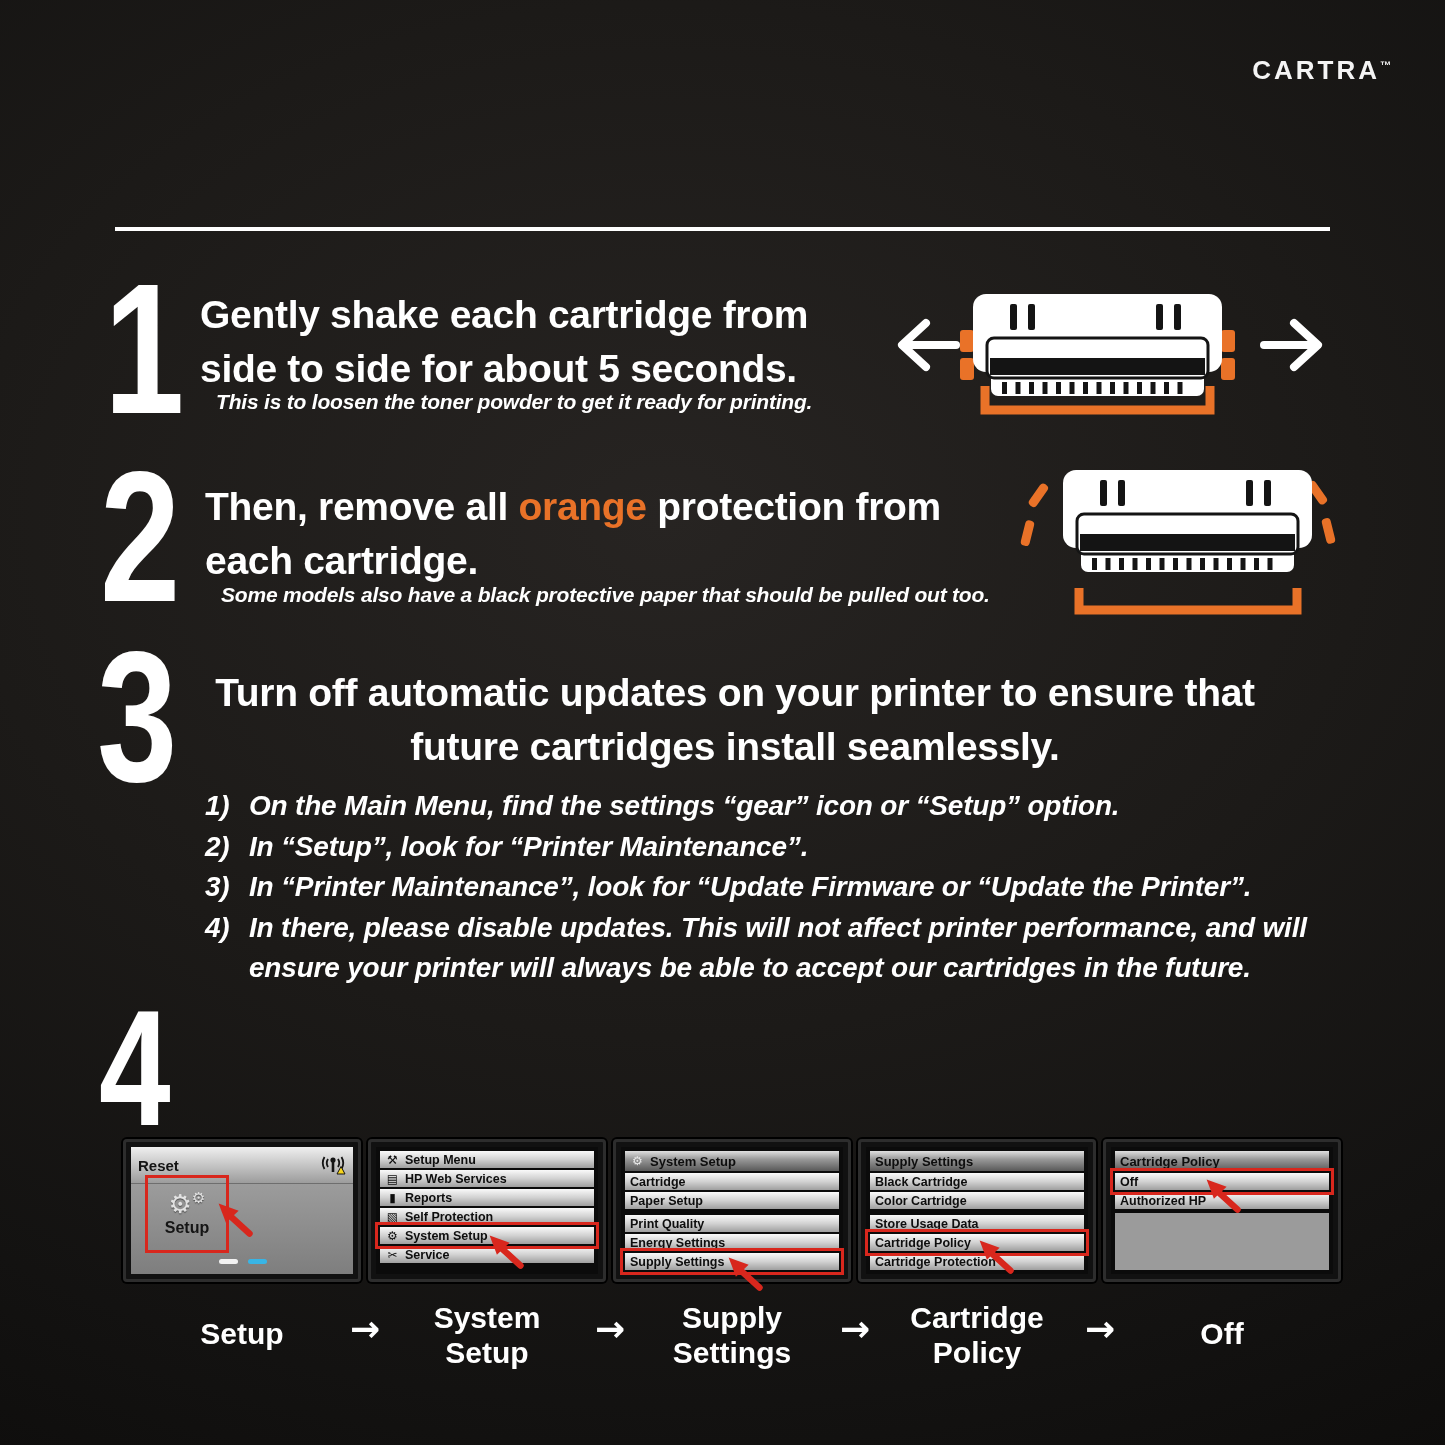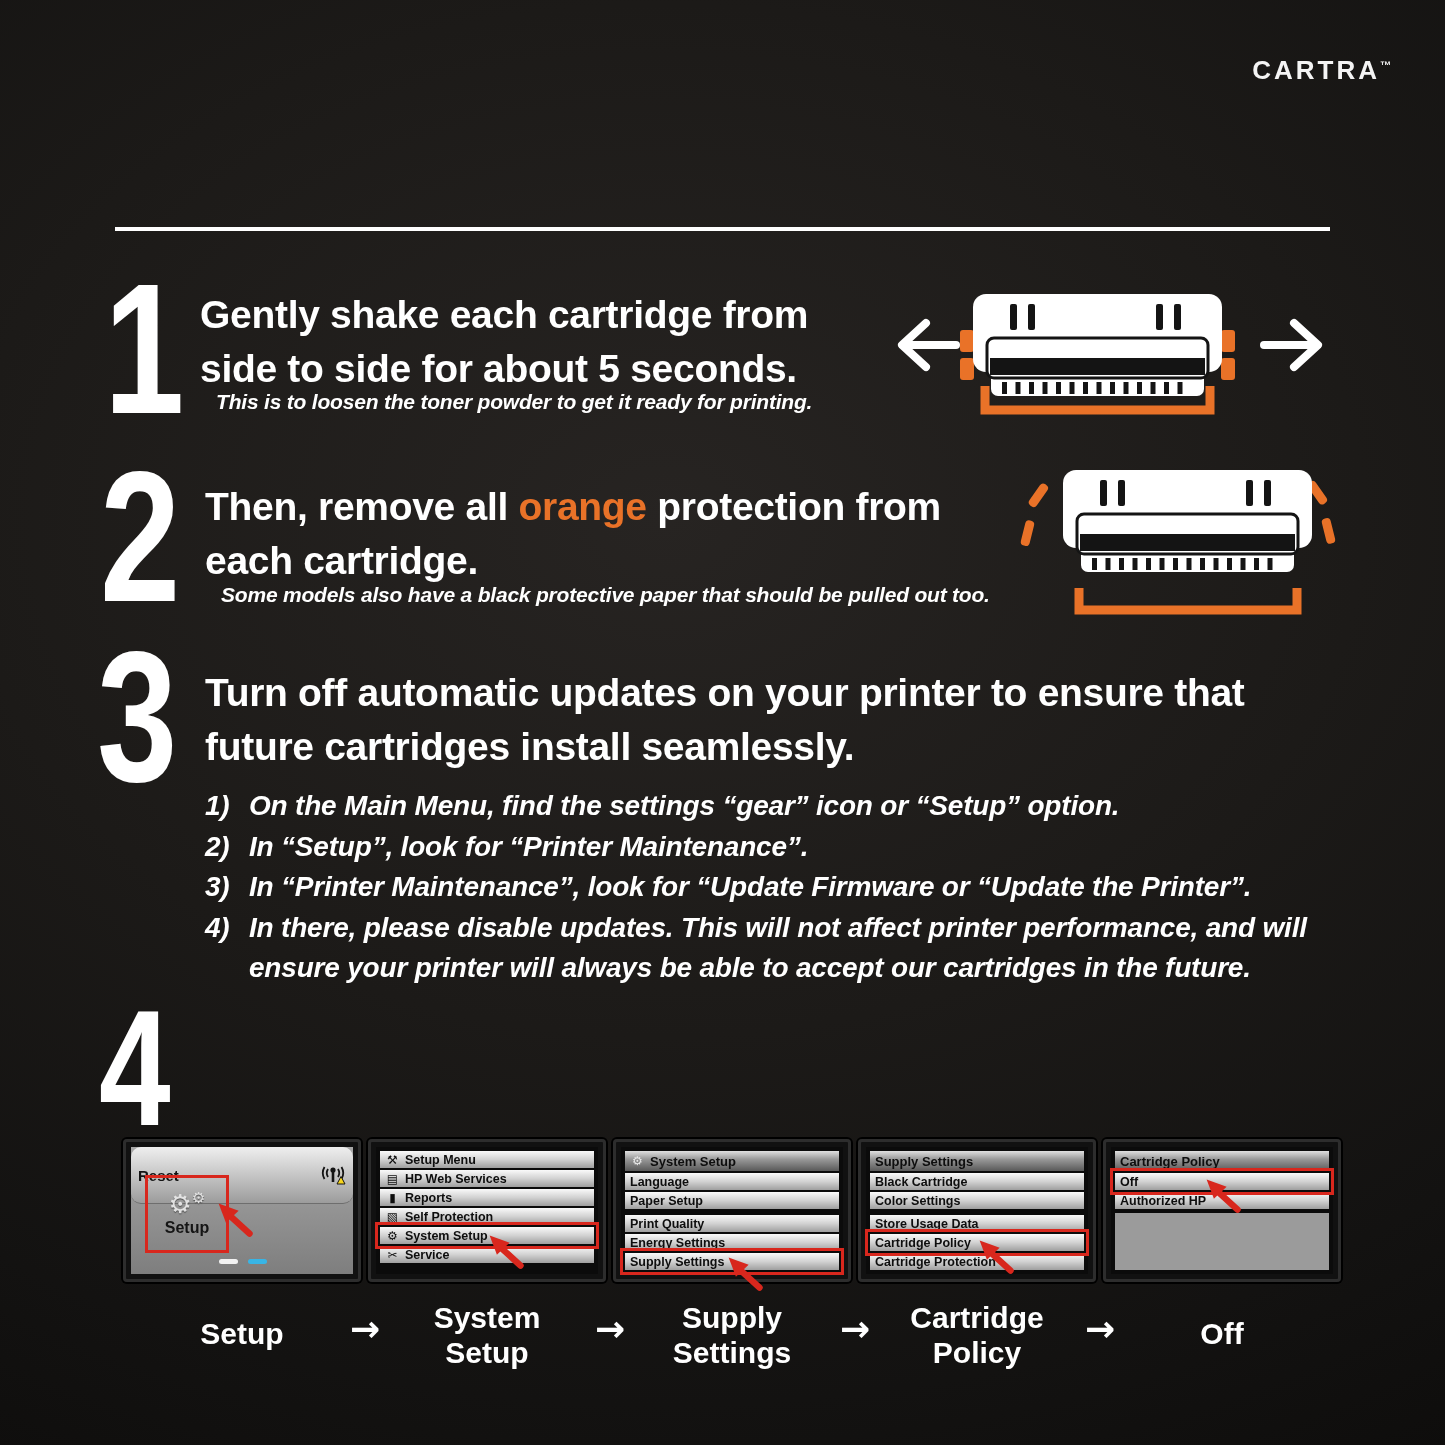--- a/index.html
+++ b/index.html
@@ -18,21 +18,21 @@
   
   .num{font-weight:bold;line-height:1;transform:scaleX(.78);transform-origin:left top;color:#fff;}
   .n1{left:104px;top:257px;font-size:185px;}
   .n2{left:100px;top:445px;font-size:185px;}
   .n3{left:97px;top:625px;font-size:185px;}
   .n4{left:99px;top:986px;font-size:165px;}
   
   .h{font-size:39px;font-weight:bold;line-height:1.38;letter-spacing:-.3px;}
   .h1{left:200px;top:288px;width:610px;}
   .h2{left:205px;top:480px;width:770px;}
-  .h3{left:205px;top:666px;width:1060px;}
+  .h3{left:205px;top:666px;width:1060px;text-align:center;}
   .h4{left:205px;top:1029px;width:1220px;}
   .note{font-size:21px;font-style:italic;font-weight:bold;letter-spacing:-.2px;margin-left:16px;}
   .note1{left:200px;top:390px;}
   .note2{left:205px;top:583px;}
   .note4{left:205px;top:1074px;}
   .em-orange{color:#e97228;}
   
   .subs{left:205px;top:786px;width:1155px;}
   .sub{display:flex;align-items:flex-start;font-size:28px;font-weight:bold;font-style:italic;line-height:1.45;letter-spacing:-.2px;}
   .sub .mk{flex:0 0 44px;}
@@ -40,21 +40,21 @@
   
   .ill1{left:890px;top:288px;}
   .ill2{left:1018px;top:462px;}
   
   .screen{top:1139px;width:238px;height:143px;background:#111;border-radius:4px;
           box-shadow:0 0 0 2px #000, inset 0 0 0 3px #2d2d2d;}
   .sc1{left:123px;} .sc2{left:368px;} .sc3{left:613px;} .sc4{left:858px;} .sc5{left:1103px;}
   .panel{position:absolute;inset:8px;background:#0b0b0b;}
   .home{background:linear-gradient(#a8a8a8,#7e7e7e);}
   .topbar{height:24px;background:linear-gradient(#efefef,#9c9c9c);display:flex;align-items:center;
-          padding:16px 7px;color:#141414;font-weight:bold;font-size:15px;border-bottom:1px solid #6e6e6e;border-radius:10px;}
+          padding:6px 7px;color:#141414;font-weight:bold;font-size:15px;border-bottom:1px solid #6e6e6e;}
   .topbar svg{margin-left:auto;}
   .tile{position:absolute;left:14px;top:28px;width:78px;height:72px;border:3px solid #d8271d;
         display:flex;flex-direction:column;align-items:center;justify-content:center;}
   .gears{font-family:"DejaVu Sans",sans-serif;font-size:26px;line-height:1;color:#e2e2e2;
          text-shadow:0 1px 1px #4a4a4a;}
   .gears .g2{font-size:15px;vertical-align:top;}
   .tile-label{font-size:16px;font-weight:bold;color:#151515;margin-top:2px;}
   .dots{position:absolute;left:88px;bottom:10px;display:flex;gap:10px;}
   .dot{width:19px;height:5px;border-radius:3px;}
   .dot.w{background:#f2f2f2;} .dot.b{background:#38b5e6;}
@@ -263,21 +263,21 @@
       </svg>
   </div>
 
   <div class="abs screen sc3">
     <div class="list">
       <div class="mrow mhead">
           <span class="micon">⚙</span>
           <span>System Setup</span>
         </div>
       <div class="mrow">
-          <span>Language</span>
+          <span>Cartridge</span>
         </div>
       <div class="mrow">
           <span>Paper Setup</span>
         </div>
       <div class="sp"></div>
       <div class="mrow">
           <span>Print Quality</span>
         </div>
       <div class="mrow">
           <span>Energy Settings</span>
@@ -294,21 +294,21 @@
 
   <div class="abs screen sc4">
     <div class="list">
       <div class="mrow mhead">
           <span>Supply Settings</span>
         </div>
       <div class="mrow">
           <span>Black Cartridge</span>
         </div>
       <div class="mrow">
-          <span>Color Settings</span>
+          <span>Color Cartridge</span>
         </div>
       <div class="sp"></div>
       <div class="mrow">
           <span>Store Usage Data</span>
         </div>
       <div class="mrow hl">
           <span>Cartridge Policy</span>
         </div>
       <div class="mrow">
           <span>Cartridge Protection</span>

